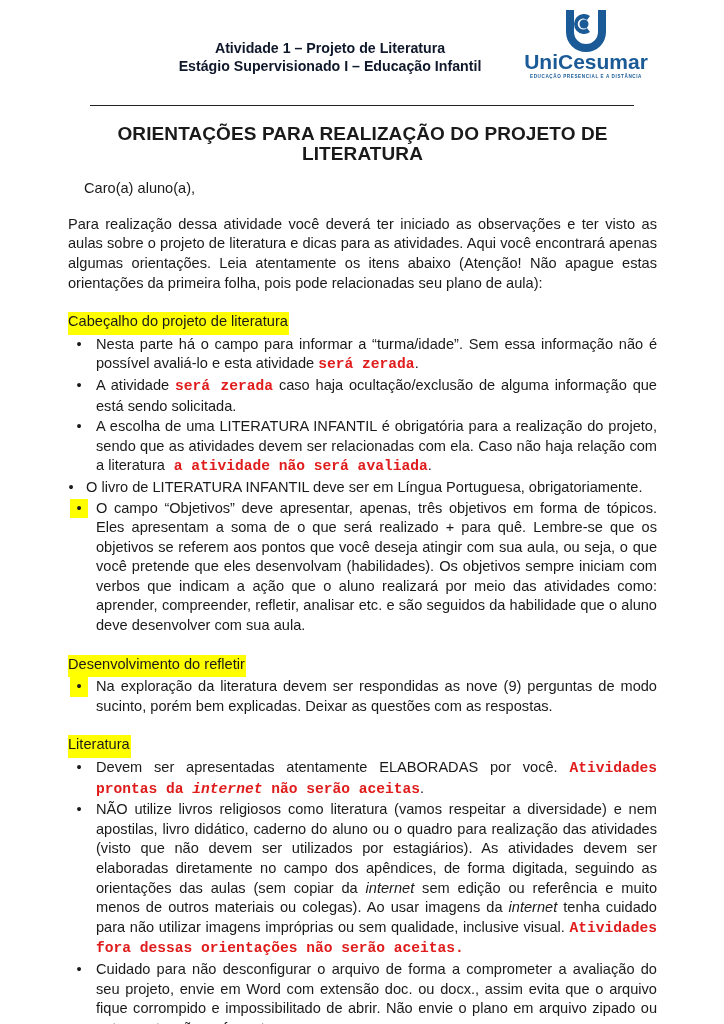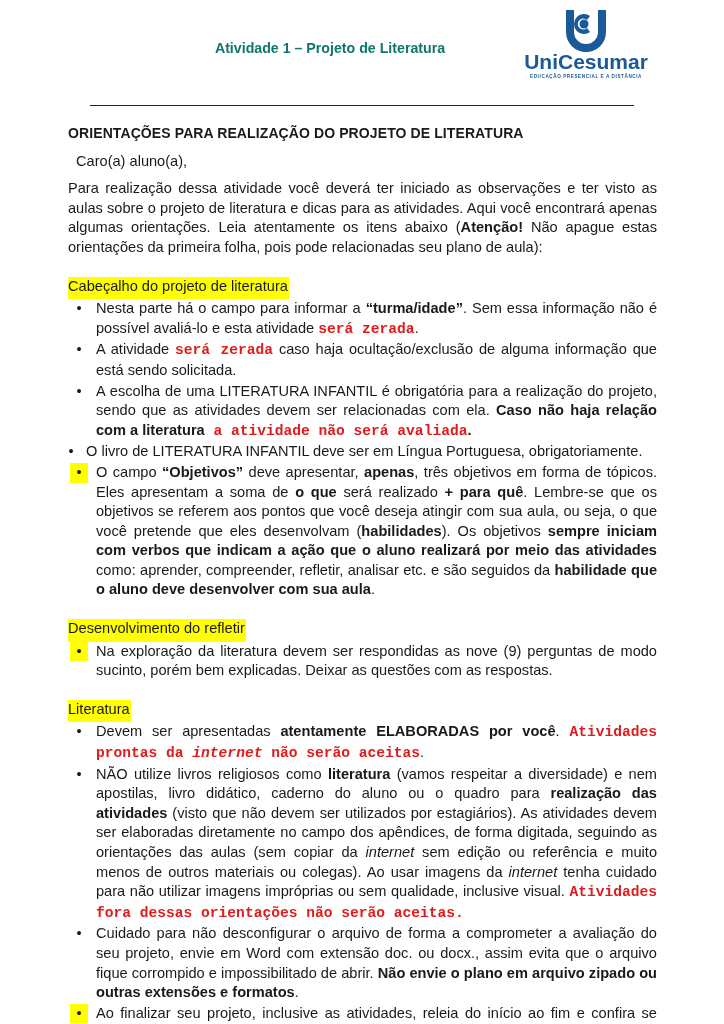--- a/index.html
+++ b/index.html
@@ -2,53 +2,54 @@
 <html><head>
 <meta charset="utf-8">
 <style>
   html, body { margin: 0; padding: 0; background: #ffffff; }
   body { width: 724px; height: 1024px; position: relative; overflow: hidden;
          font-family: "Liberation Sans", sans-serif; color: #1a1a1a; }
   .page { position: absolute; left: 0; top: 0; width: 724px; height: 1024px; }
 
   .hdr { position: absolute; left: 0; top: 40px; width: 724px; }
   .hdr-lines { position: absolute; left: 170px; width: 320px; text-align: center;
-               font-weight: bold; font-size: 14.2px; line-height: 17.5px; color: #0f766e; }
+               font-weight: bold; font-size: 14.2px; line-height: 17.5px; color: #0f172a; }
   .logo { position: absolute; left: 512px; top: 8px; width: 148px; height: 76px; }
   .rule { position: absolute; left: 90px; top: 105px; width: 544px; height: 0;
           border-top: 1.3px solid #222; }
 
   .content { position: absolute; left: 68px; top: 124px; width: 589px;
              font-size: 14.6px; line-height: 19.6px; }
-  .title { font-weight: bold; font-size: 14px; margin: 0 0 6px 0; letter-spacing: 0.1px; }
+  .title { text-align: center; font-weight: bold; font-size: 19px; margin: 0 0 6px 0; letter-spacing: 0.1px; }
   p { margin: 0; text-align: justify; }
-  .greet { margin: 8px; }
+  .greet { margin: 16px; }
   .section-head { display: inline-block; background: #ffff00; padding: 0 1px 3px 0; }
   .sec { margin-top: 19px; }
   .sec:first-of-type { margin-top: 0; }
   ul { list-style: none; margin: 0; padding: 0; }
   li { position: relative; padding-left: 28px; text-align: justify; margin: 0 0 1px 0; }
   li .bullet { position: absolute; left: 2px; top: 0; width: 18px; text-align: center; }
   li .bullet.hl { background: #ffff00; }
-  .b { font-weight: bold; }
+  .b { font-weight: normal; }
   .r { color: #e01b1b; }
   .rb { color: #e01b1b; font-weight: bold; font-family: Liberation Mono, monospace; }
   .i { font-style: italic; }
   .cont { padding-left: 28px; font-weight: bold; }
   li.out { padding-left: 24px; margin-left: -6px; }
   li.out .bullet { left: 0; }
 </style>
 </head>
 <body>
 
 <div class="page">
 
   <div class="hdr">
     <div class="hdr-lines">
       <div>Atividade 1 – Projeto de Literatura</div>
+      <div>Estágio Supervisionado I – Educação Infantil</div>
     </div>
   </div>
 
   <svg class="logo" viewBox="0 0 148 76" xmlns="http://www.w3.org/2000/svg">
     <g fill="#1a5a96">
       <path d="M54 2 h8 v22 a12 12 0 0 0 24 0 v-22 h8 v22 a20 20 0 0 1 -40 0 z"></path>
       <path d="M78 8 a10 10 0 1 0 0 16 l-3 -4 a5.5 5.5 0 1 1 0 -8 z"></path>
       <circle cx="72" cy="16" r="4.5"></circle>
     </g>
     <text x="74" y="61" text-anchor="middle" font-family="Liberation Sans, sans-serif" font-weight="bold" font-size="21" fill="#1a5a96">UniCesumar</text>

